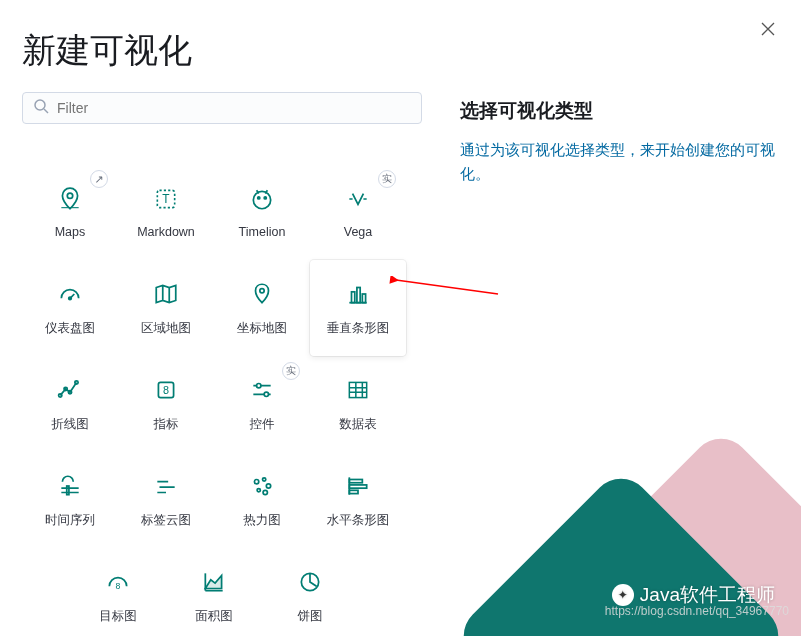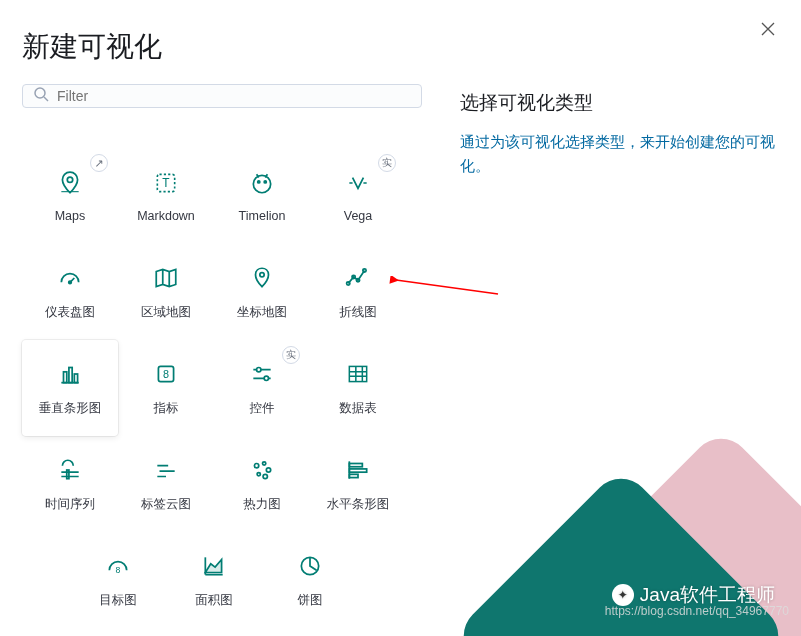--- a/index.html
+++ b/index.html
@@ -14,42 +14,42 @@
     .close-btn {
       position: absolute;
       top: 22px;
       right: 22px;
       width: 18px;
       height: 18px;
       cursor: pointer;
       color: #555;
     }
     .title {
-      font-size: 28px;
+      font-size: 34px;
       font-weight: 400;
       color: #1a1c21;
       padding: 28px 30px 18px 22px;
     }
     .main {
       display: flex;
       padding: 0 22px;
     }
     .left {
       flex: 0 0 400px;
     }
     .right {
       flex: 1;
       padding-left: 38px;
       padding-top: 6px;
     }
     .search-wrap {
       position: relative;
       border: 1px solid #d3dae6;
       border-radius: 4px;
-      height: 24px;
+      height: 32px;
       display: flex;
       align-items: center;
       padding: 0 10px;
       background: #fbfcfd;
     }
     .search-icon { color: #98a2b3; margin-right: 8px; }
     .search-input {
       border: none;
       outline: none;
       font-size: 14px;
@@ -109,21 +109,21 @@
     }
     .grid-row5 {
       display: grid;
       grid-template-columns: repeat(3, 96px);
       margin-top: 0;
       margin-left: 48px;
     }
     .right-title {
       font-size: 19px;
       color: #1a1c21;
-      font-weight: 400;
+      font-weight: 700;
       margin-bottom: 14px;
     }
     .right-desc {
       font-size: 15px;
       color: #0369a1;
       line-height: 1.6;
     }
     .arrow {
       position: absolute;
       top: 276px;
@@ -261,42 +261,42 @@
         </div>
         <div class="tile">
           <div class="tile-icon">
             <svg width="26" height="26" viewBox="0 0 24 24" fill="none" stroke="currentColor" stroke-width="1.6">
               <path d="M12 3C9 3 6 5 6 9c0 5 6 11 6 11s6-6 6-11c0-4-3-6-6-6z"></path>
               <circle cx="12" cy="9" r="2"></circle>
             </svg>
           </div>
           <div class="tile-label">坐标地图</div>
         </div>
+        <div class="tile highlighted">
+          <div class="tile-icon">
+            <svg width="26" height="26" viewBox="0 0 24 24" fill="none" stroke="currentColor" stroke-width="1.6">
+              <path d="M4 20h16"></path>
+              <rect x="6" y="10" width="3" height="10"></rect>
+              <rect x="11" y="6" width="3" height="14"></rect>
+              <rect x="16" y="12" width="3" height="8"></rect>
+            </svg>
+          </div>
+          <div class="tile-label">垂直条形图</div>
+        </div>
         <div class="tile">
           <div class="tile-icon">
             <svg width="26" height="26" viewBox="0 0 24 24" fill="none" stroke="currentColor" stroke-width="1.6">
               <path d="M3 17l5-6 4 3 6-9"></path>
               <circle cx="3" cy="17" r="1.5"></circle>
               <circle cx="8" cy="11" r="1.5"></circle>
               <circle cx="12" cy="14" r="1.5"></circle>
               <circle cx="18" cy="5" r="1.5"></circle>
             </svg>
           </div>
           <div class="tile-label">折线图</div>
-        </div>
-        <div class="tile highlighted">
-          <div class="tile-icon">
-            <svg width="26" height="26" viewBox="0 0 24 24" fill="none" stroke="currentColor" stroke-width="1.6">
-              <path d="M4 20h16"></path>
-              <rect x="6" y="10" width="3" height="10"></rect>
-              <rect x="11" y="6" width="3" height="14"></rect>
-              <rect x="16" y="12" width="3" height="8"></rect>
-            </svg>
-          </div>
-          <div class="tile-label">垂直条形图</div>
         </div>
         <div class="tile">
           <div class="tile-icon">
             <svg width="26" height="26" viewBox="0 0 24 24" fill="none" stroke="currentColor" stroke-width="1.6">
               <rect x="5" y="5" width="14" height="14" rx="2"></rect>
               <text x="12" y="16" font-size="10" text-anchor="middle" fill="currentColor" stroke="none">8</text>
             </svg>
           </div>
           <div class="tile-label">指标</div>
         </div>

